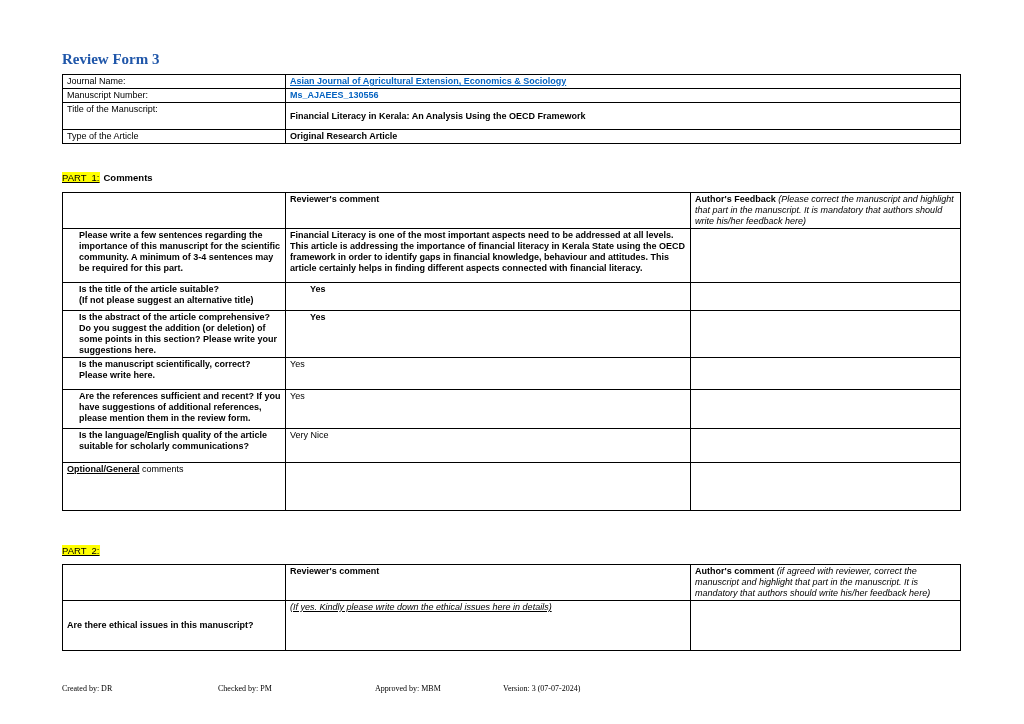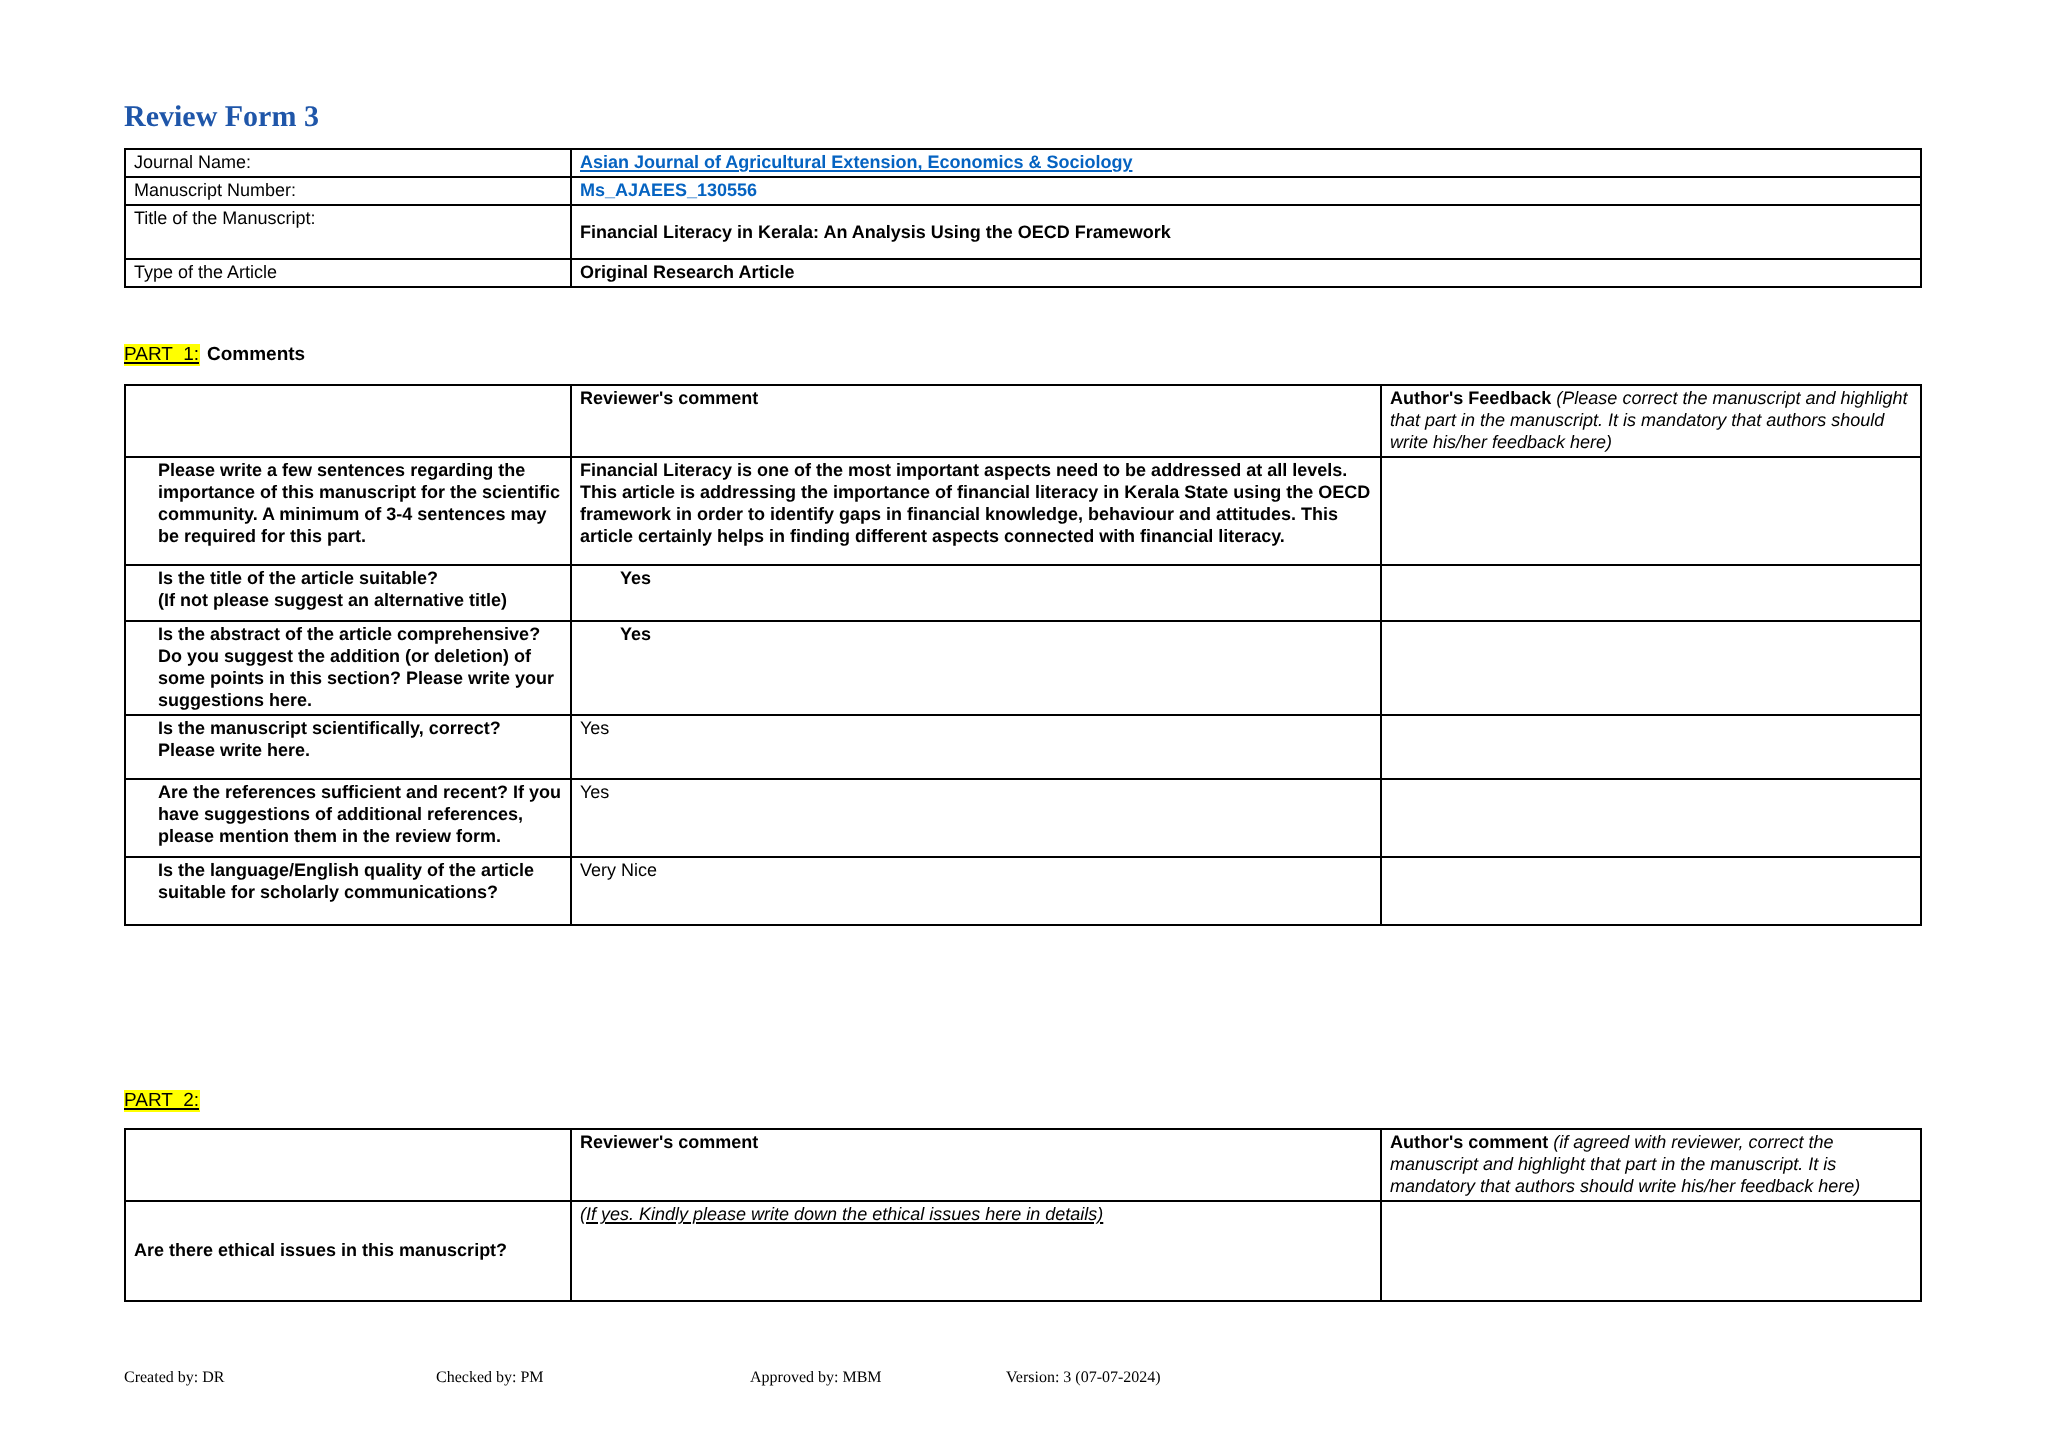--- a/index.html
+++ b/index.html
@@ -114,20 +114,25 @@
   <tr style="height:39px">
     <td class="q">Are the references sufficient and recent? If you have suggestions of additional references, please mention them in the review form.</td>
     <td>Yes</td>
     <td></td>
   </tr>
   <tr style="height:34px">
     <td class="q">Is the language/English quality of the article suitable for scholarly communications?</td>
     <td>Very Nice</td>
     <td></td>
   </tr>
+  <tr style="height:48px">
+    <td class="opt"><span class="b u">Optional/General</span><span> comments</span></td>
+    <td></td>
+    <td></td>
+  </tr>
 </tbody>
   </table>
 
 <div class="abs part-heading part2-heading">
   <span class="hl">PART  2:</span>
 </div>
 
 <table class="abs part2-table">
   <colgroup>
       <col style="width:223px">

